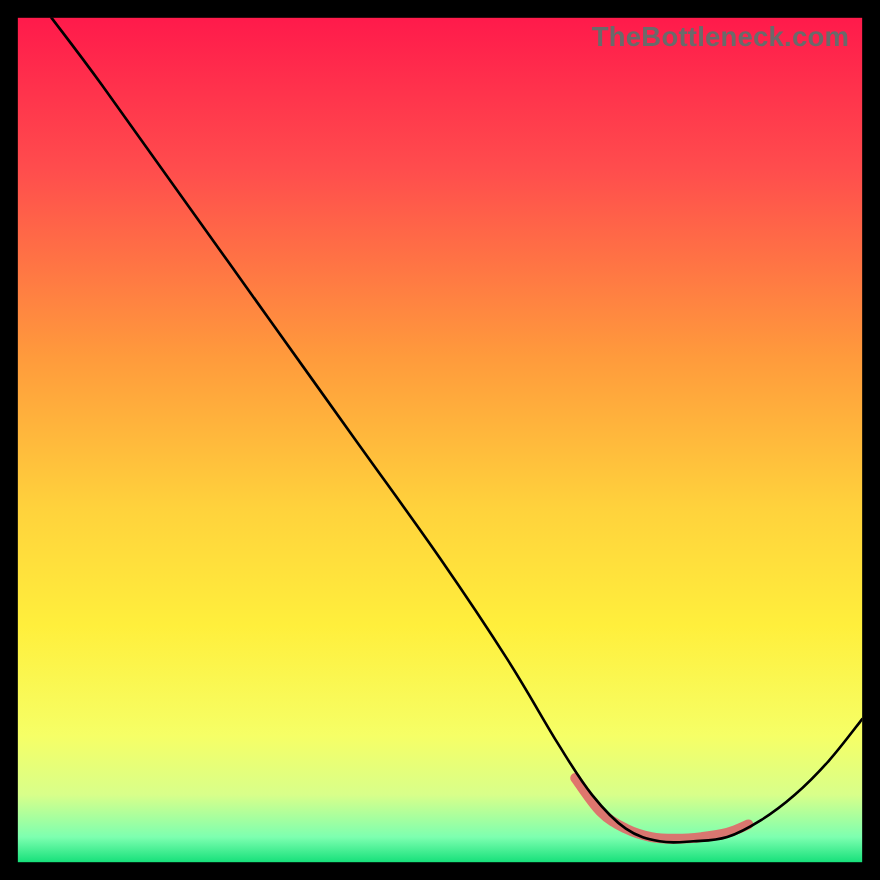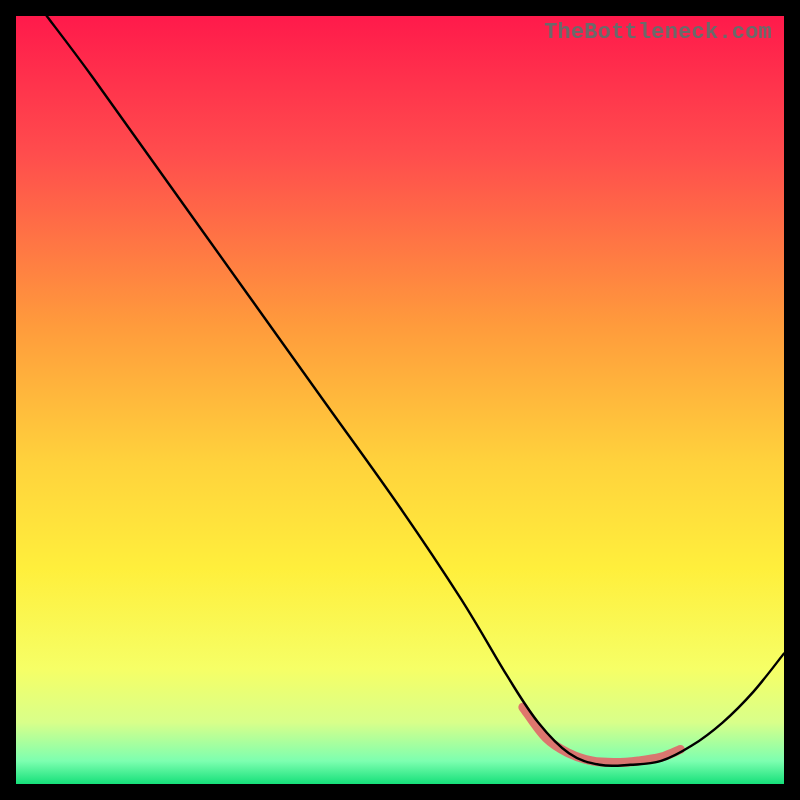--- a/index.html
+++ b/index.html
@@ -22,22 +22,22 @@
     position: absolute;
     left: 0;
     top: 0;
     width: 768px;
     height: 768px;
   }
   .watermark {
     position: absolute;
     top: 4px;
     right: 12px;
-    font-family: Liberation Mono, monospace;
-    font-size: 22px;
+    font-family: Liberation Sans, sans-serif;
+    font-size: 25px;
     font-weight: 600;
     color: #6a6a6a;
     letter-spacing: 0.2px;
   }
   svg {
     display: block;
   }
 </style>
 </head>
 <body>

